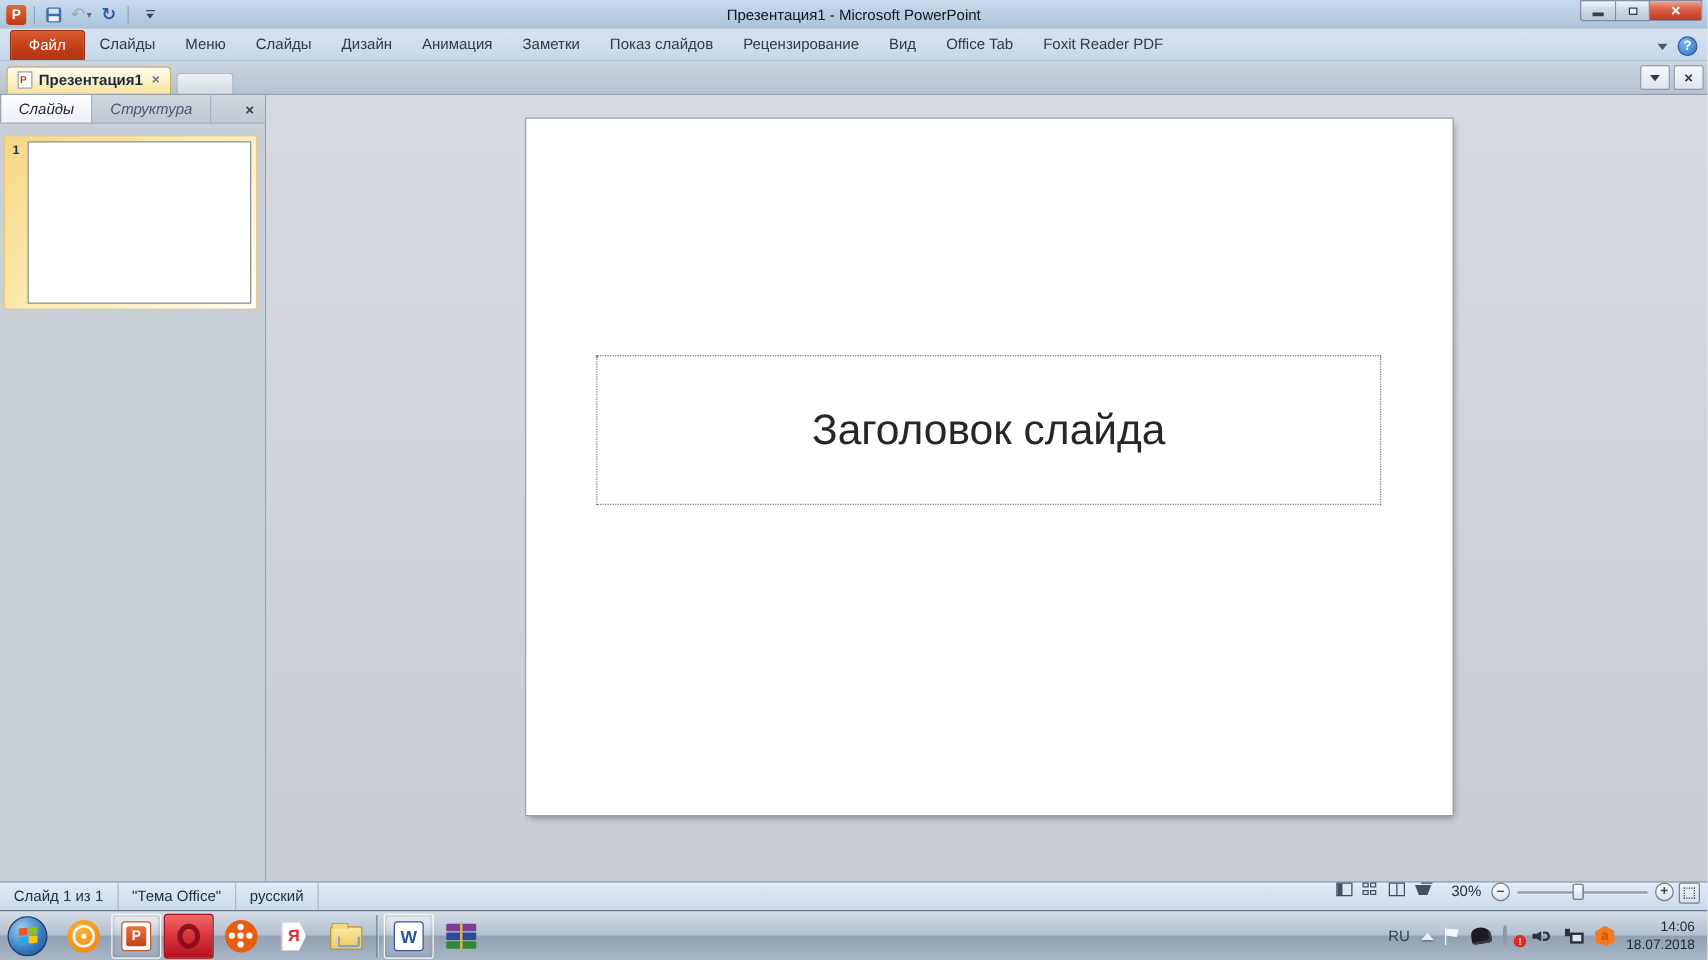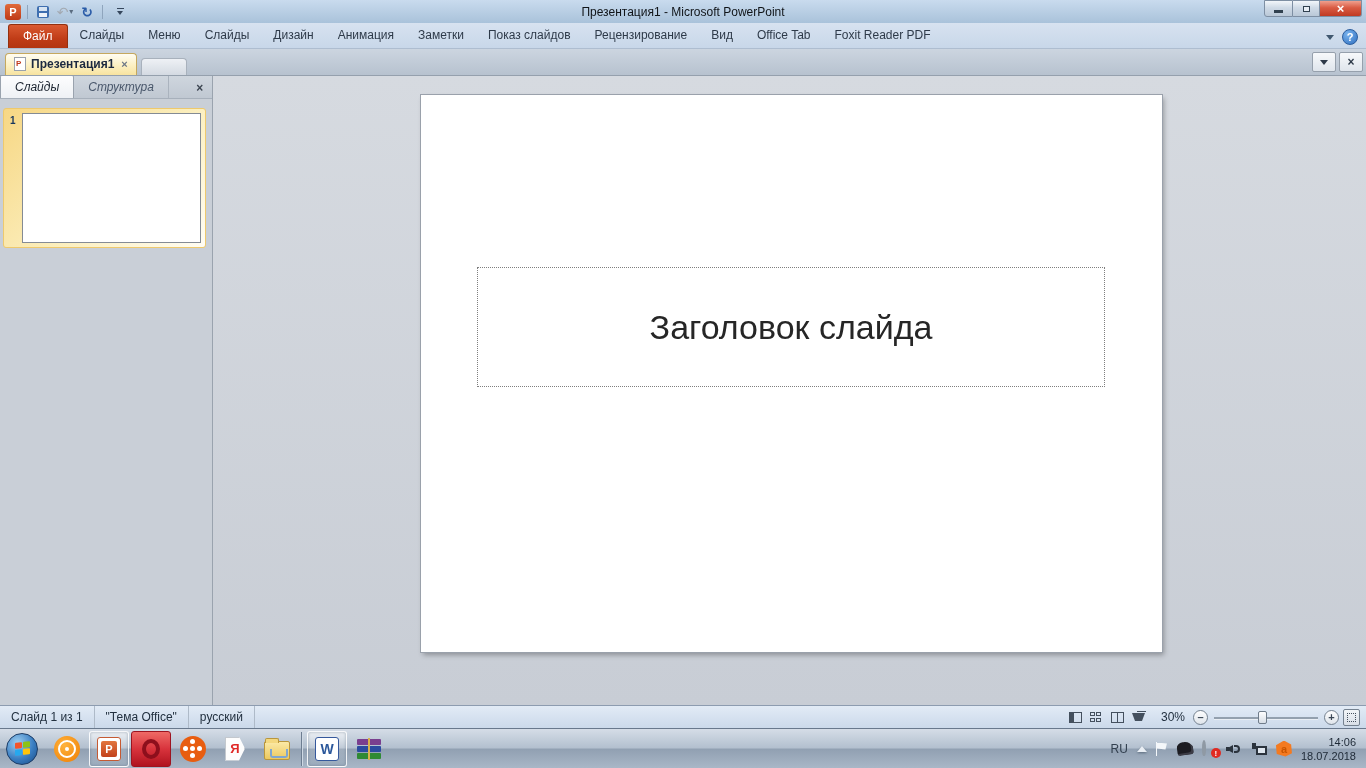--- a/index.html
+++ b/index.html
@@ -78,35 +78,35 @@
     background:linear-gradient(135deg,#f7d784,#fbeebc 55%,#fffdf4); border:1px solid #eec96d; border-radius:3px; }
   .thumb-num { position:absolute; left:6px; top:6px; font-size:10px; font-weight:bold; color:#17365d; }
   .thumb-slide { position:absolute; left:18px; top:4px; width:179px; height:130px; background:#fff; border:1px solid #848b94; }
 
   
   .editor { flex:1; display:flex; flex-direction:column; background:linear-gradient(#d6dae0,#c8cdd5); }
   .slidearea { height:596px; position:relative; }
   .slide { position:absolute; left:208px; top:19px; width:741px; height:557px; background:#fff;
     box-shadow:0 0 0 1px #9aa1ab, 2px 3px 5px rgba(0,0,0,.3); }
   .ph { position:absolute; border:1px dotted #7f7f7f; }
-  .ph-title { left:56px; top:172px; width:628px; height:120px; display:flex; align-items:center; justify-content:center;
+  .ph-title { left:56px; top:189px; width:628px; height:120px; display:flex; align-items:center; justify-content:center;
     font-size:34px; color:#262626; }
   .ph-sub { left:111px; top:312px; width:518px; height:146px; text-align:center; padding-top:8px;
     font-size:26px; color:#8e8e8e; }
 
   
   .notes { height:33px; background:#fff; border-top:1px solid #98a2ae; display:flex; position:relative; }
   .notes-text { padding:8px 0 0 14px; font-size:14px; color:#14181d; }
   .notes-scroll { position:absolute; right:0; top:0; bottom:0; width:17px; background:#eef0f3; border-left:1px solid #c6ccd4;
     display:flex; flex-direction:column; justify-content:space-between; align-items:center; padding:2px 0; }
   .scroll-arrow { font-size:8px; color:#9aa4b0; }
 
   
   .statusbar { height:23px; background:linear-gradient(#e2ebf6,#cbd9ea); border-top:1px solid #8d9cb0;
-    display:flex; align-items:center; font-size:12px; color:#22303f; }
+    display:flex; align-items:flex-start; font-size:12px; color:#22303f; }
   .sb-item { padding:0 11px; height:100%; display:flex; align-items:center; border-right:1px solid #aebacб;
     border-right:1px solid #aebac8; }
   .sb-spacer { flex:1; }
   .sb-views { display:flex; align-items:center; gap:8px; padding:0 8px; }
   .v-icon { width:13px; height:11px; position:relative; }
   .v-normal { border:1px solid #44505e; }
   .v-normal:before { content:""; position:absolute; left:0; top:0; bottom:0; width:4px; background:#44505e; }
   .v-sorter { display:grid; grid-template-columns:5px 5px; grid-gap:1px; }
   .v-sorter i { width:5px; height:4px; border:1px solid #44505e; display:block; }
   .v-read { border:1px solid #44505e; }

